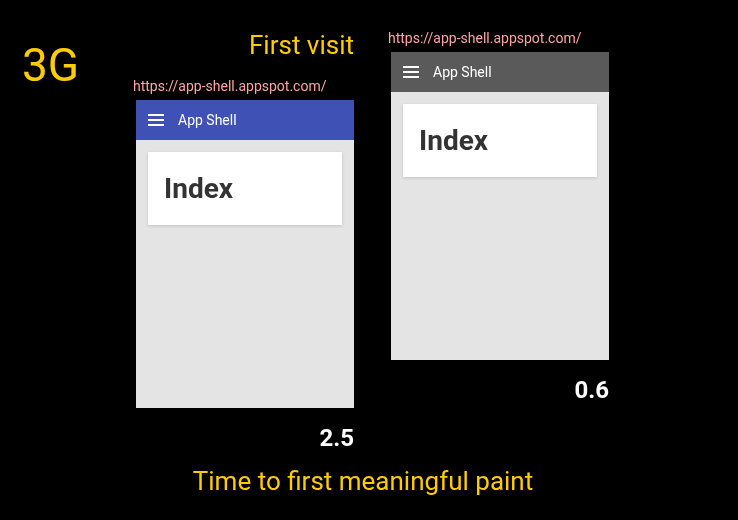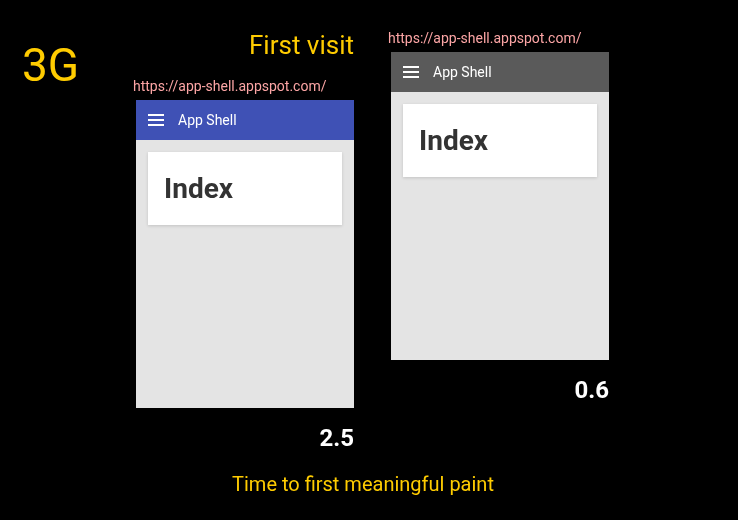--- a/index.html
+++ b/index.html
@@ -100,21 +100,21 @@
       font-weight: 700;
       margin-top: 16px;
     }
     .caption {
       position: absolute;
       bottom: 24px;
       left: 0;
       right: 12px;
       text-align: center;
       color: #ffcc00;
-      font-size: 20px;
+      font-size: 26px;
       font-weight: 400;
     }
   </style>
 </head>
 <body>
 
 <div class="badge-3g">3G</div>
 
 <div class="columns">
 

